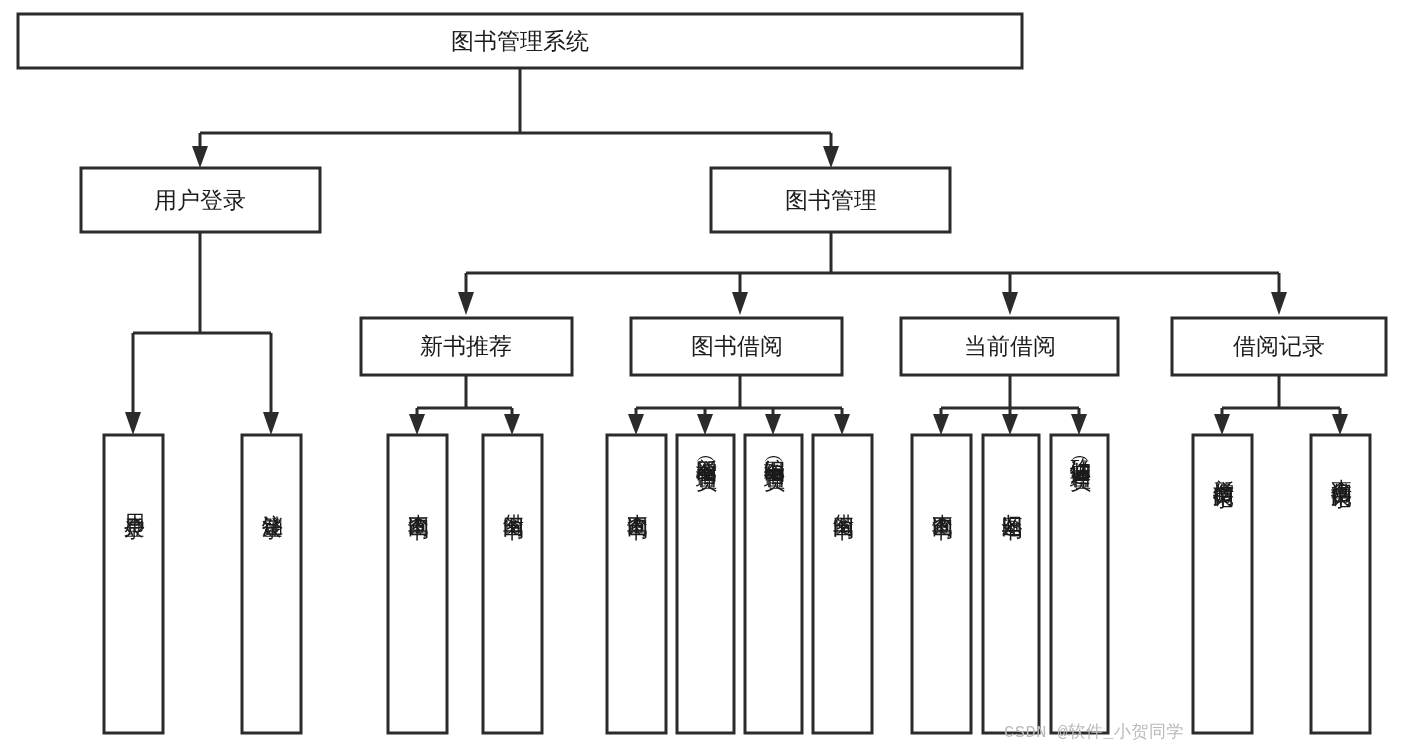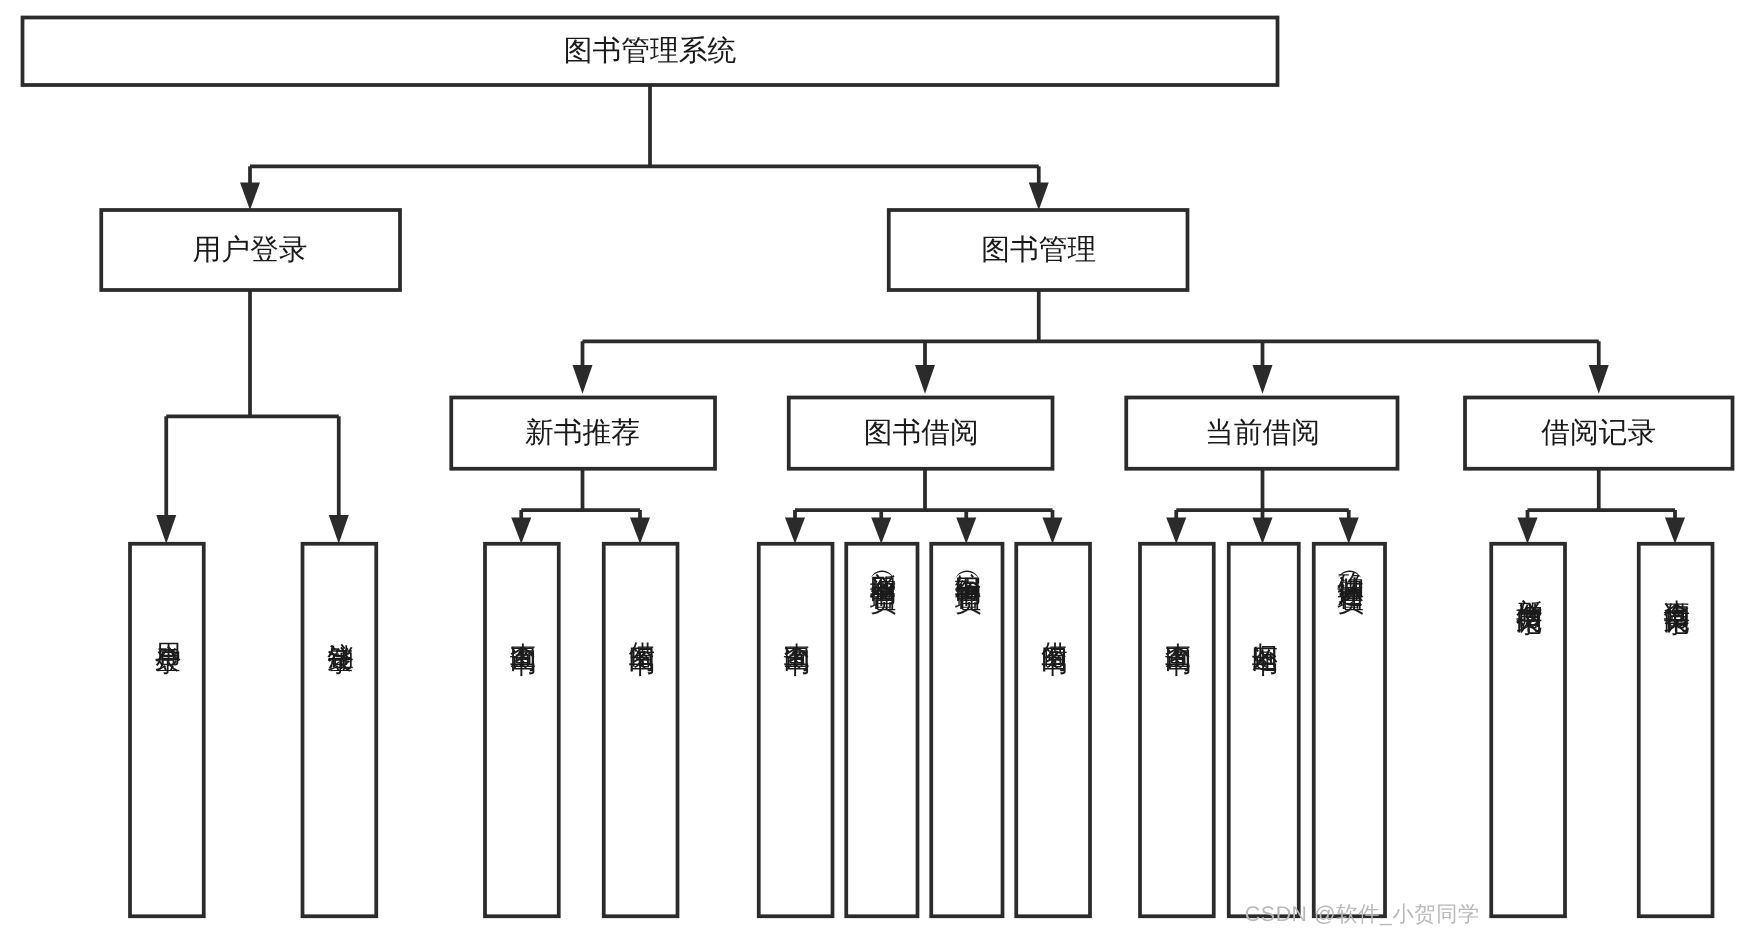--- a/index.html
+++ b/index.html
@@ -69,21 +69,21 @@
     font-size: 21px;
     line-height: 1.04;
     letter-spacing: 2px;
     color: #1b1b1b;
     white-space: nowrap;
   }
   .watermark {
     position: absolute;
     right: 10px;
     bottom: 4px;
-    font-family: Liberation Sans, sans-serif;
+    font-family: Liberation Mono, monospace;
     font-size: 17px;
     color: #b9b9b9;
     letter-spacing: 0.5px;
     white-space: nowrap;
     pointer-events: none;
   }
 </style>
 </head>
 <body>
 

